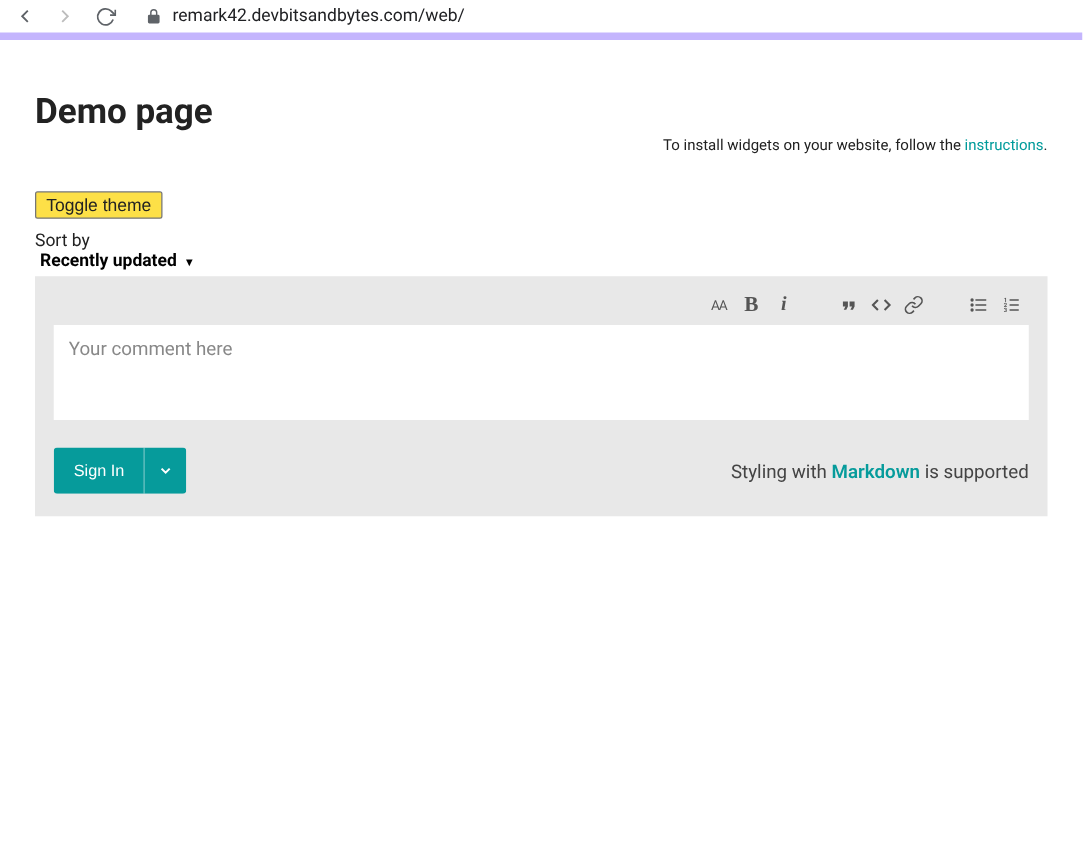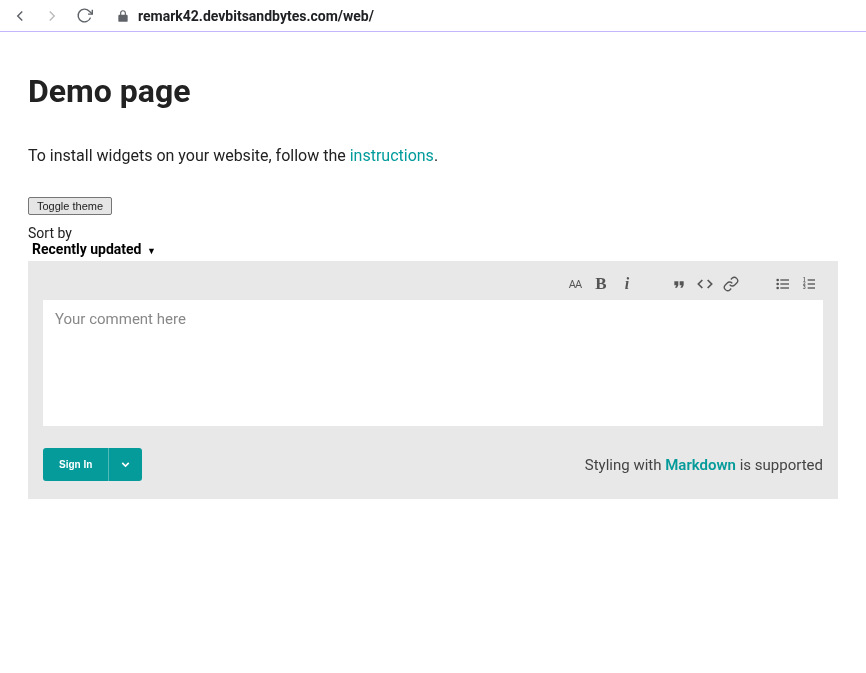--- a/index.html
+++ b/index.html
@@ -8,23 +8,22 @@
       background: #fff;
       width: 866px;
       height: 673px;
       overflow: hidden;
     }
     .browser-bar {
       height: 32px;
       display: flex;
       align-items: center;
       padding: 4px 8px;
-      border-bottom: 1px solid #c4b5fd;
+      border-bottom: 6px solid #c4b5fd;
       gap: 8px;
-      font-weight: bold;
     }
     .nav-btn {
       width: 24px;
       height: 24px;
       display: flex;
       align-items: center;
       justify-content: center;
       color: #5f6368;
       cursor: pointer;
     }
@@ -38,29 +37,30 @@
     }
     .lock-icon { color: #5f6368; width: 14px; height: 14px; }
     .url-text {
       font-size: 14px;
       color: #202124;
     }
     .page-content {
       padding: 40px 28px 0 28px;
     }
     h1 {
-      font-size: 32px;
+      font-size: 28px;
       font-weight: 700;
       color: #222;
-      margin-bottom: 36px;
+      margin-bottom: 4px;
     }
     .install-text {
-      font-size: 16px;
+      font-size: 12px;
       color: #222;
       margin-bottom: 30px;
+      text-align: right;
     }
     .install-text a { color: #009b9b; text-decoration: none; }
     .widgets-row {
       display: flex;
       gap: 28px;
       margin-bottom: 20px;
     }
     .left-widget { flex-basis: 560px; }
     .right-widget { flex: 1; }
     .widget-link {
@@ -75,25 +75,25 @@
       height: 150px;
       width: 558px;
       margin-top: -1px;
     }
     .count-text {
       color: #222;
       font-size: 16px;
       margin-top: 0px;
     }
     .toggle-btn {
-      background: #e5e5e5;
+      background: #fde047;
       border: 1px solid #767676;
       border-radius: 2px;
       padding: 2px 8px;
-      font-size: 11px;
+      font-size: 14px;
       cursor: pointer;
       color: #222;
     }
     .sort-row {
       display: flex;
       justify-content: space-between;
       padding: 10px 20px 4px 0;
       font-size: 14px;
       flex-direction: column;
     }
@@ -123,21 +123,21 @@
       height: 16px;
       display: inline-flex;
       align-items: center;
       justify-content: center;
       cursor: pointer;
       color: #555;
       font-weight: 700;
     }
     .comment-input {
       width: 100%;
-      height: 126px;
+      height: 76px;
       border: none;
       resize: none;
       padding: 10px 12px;
       font-size: 15px;
       font-family: inherit;
       color: #222;
       outline: none;
     }
     .comment-input::placeholder { color: #888; }
     .footer-row {
@@ -149,22 +149,22 @@
     .signin-wrap {
       display: flex;
       border-radius: 3px;
       overflow: hidden;
     }
     .signin-btn {
       background: #069b9b;
       color: #fff;
       border: none;
       padding: 11px 16px;
-      font-size: 10px;
-      font-weight: 700;
+      font-size: 13px;
+      font-weight: 400;
       cursor: pointer;
     }
     .signin-drop {
       background: #069b9b;
       border: none;
       border-left: 1px solid rgba(255,255,255,0.3);
       color: #fff;
       padding: 8px 10px;
       cursor: pointer;
       display: flex;

